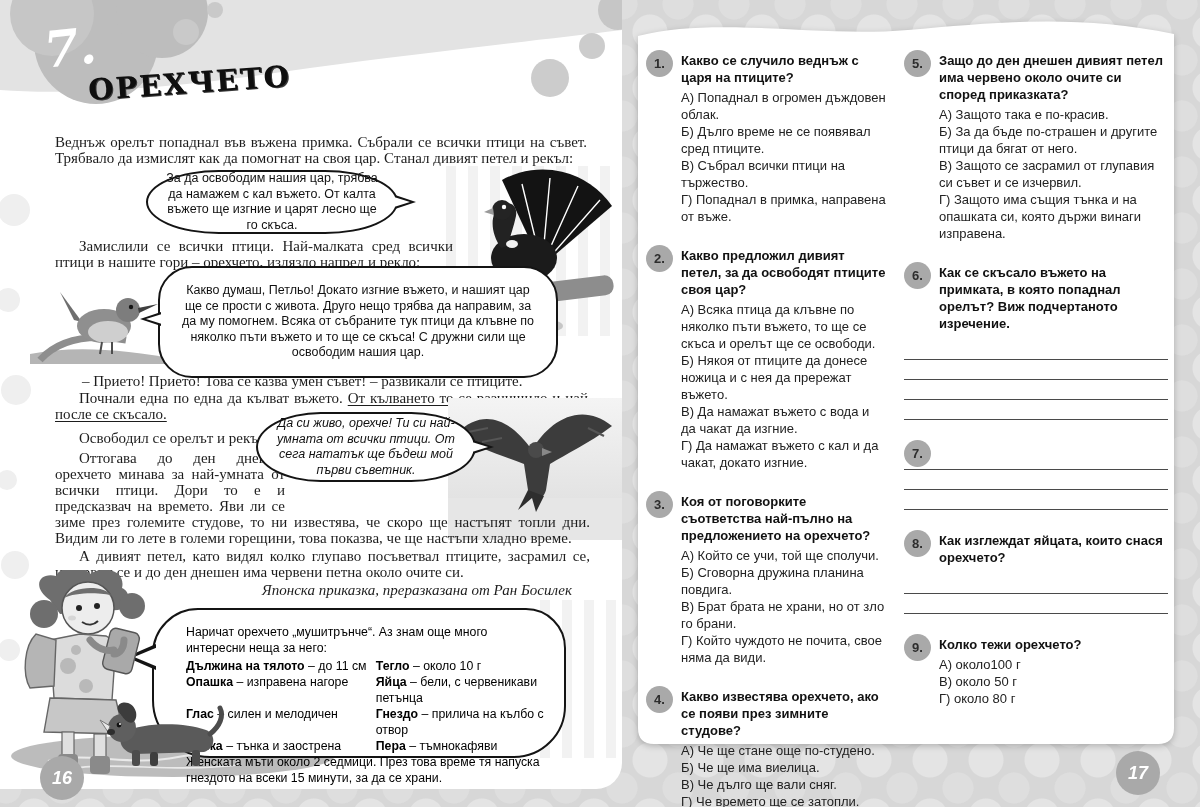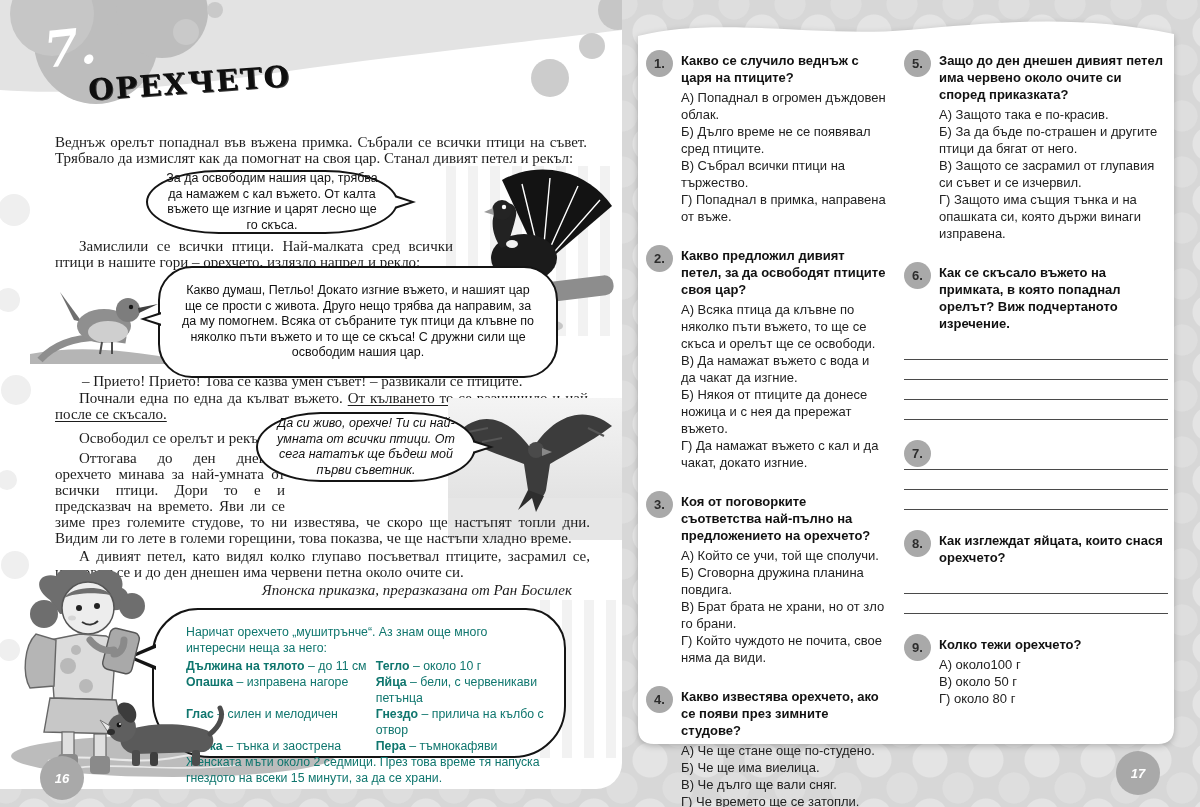--- a/index.html
+++ b/index.html
@@ -53,30 +53,30 @@
   .ph-grouse{left:446px;top:166px;width:172px;height:170px;}
   .ph-wren{left:30px;top:268px;width:150px;height:96px;}
   .ph-eagle{left:448px;top:398px;width:174px;height:142px;background:linear-gradient(#f4f4f4,#dcdcdc);}
   .stripe-band-low{position:absolute;left:540px;top:600px;width:82px;height:158px;}
   
   .girl{position:absolute;left:20px;top:570px;width:152px;height:208px;z-index:6;}
   .dog{position:absolute;left:98px;top:694px;width:128px;height:76px;z-index:6;}
   .ground-shadow{position:absolute;left:8px;top:733px;width:330px;height:46px;z-index:4;}
   .facts-bubble{position:absolute;left:152px;top:608px;width:414px;height:150px;background:#fff;
     border:2.5px solid #141414;border-radius:46px 40px 52px 58px;padding:14px 20px 10px 32px;
-    box-sizing:border-box;font-size:12.3px;line-height:16px;color:#0f766e;z-index:5;}
+    box-sizing:border-box;font-size:12.3px;line-height:16px;color:#000000;z-index:5;}
   .facts-bubble .t-out{position:absolute;left:-28px;top:34px;width:0;height:0;border-style:solid;
     border-width:13px 30px 13px 0;border-color:transparent #141414 transparent transparent;}
   .facts-bubble .t-in{position:absolute;left:-20px;top:37px;width:0;height:0;border-style:solid;
     border-width:10px 24px 10px 0;border-color:transparent #fff transparent transparent;}
   .fact-row{display:flex;}
   .fact-cell-l{width:53%;}
   .fact-cell-r{width:47%;}
   .page-dot{position:absolute;width:44px;height:44px;border-radius:50%;background:#a9a9a9;
-    color:#fff;font-weight:bold;font-style:italic;font-size:13px;display:flex;align-items:center;
+    color:#fff;font-weight:bold;font-style:italic;font-size:18px;display:flex;align-items:center;
     justify-content:center;z-index:7;}
   .dot-16{left:40px;top:756px;}
   .dot-17{left:1116px;top:751px;}
   
   .page-right{position:absolute;left:628px;top:0;width:556px;height:770px;}
   .page-right .panel-shape{position:absolute;left:0;top:0;filter:drop-shadow(0 2px 3px rgba(0,0,0,.22));}
   .q-col{position:absolute;top:52px;}
   .q-col1{left:18px;width:240px;}
   .q-col2{left:276px;width:264px;}
   .question{display:flex;margin-bottom:22px;position:relative;}
@@ -279,22 +279,22 @@
           <p class="q-opt">Б) Дълго време не се появявал сред птиците.</p>
           <p class="q-opt">В) Събрал всички птици на тържество.</p>
           <p class="q-opt">Г) Попаднал в примка, направена от въже.</p>
         </div>
       </div>
       <div class="question">
         <div class="q-num">2.</div>
         <div class="q-body">
           <div class="q-title">Какво предложил дивият петел, за да освободят птиците своя цар?</div>
           <p class="q-opt">А) Всяка птица да клъвне по няколко пъти въжето, то ще се скъса и орелът ще се освободи.</p>
+          <p class="q-opt">Б) Някоя от птиците да донесе ножица и с нея да прережат въжето.</p>
           <p class="q-opt">В) Да намажат въжето с вода и да чакат да изгние.</p>
-          <p class="q-opt">Б) Някоя от птиците да донесе ножица и с нея да прережат въжето.</p>
           <p class="q-opt">Г) Да намажат въжето с кал и да чакат, докато изгние.</p>
         </div>
       </div>
       <div class="question">
         <div class="q-num">3.</div>
         <div class="q-body">
           <div class="q-title">Коя от поговорките съответства най-пълно на предложението на орехчето?</div>
           <p class="q-opt">А) Който се учи, той ще сполучи.</p>
           <p class="q-opt">Б) Сговорна дружина планина повдига.</p>
           <p class="q-opt">В) Брат брата не храни, но от зло го брани.</p>

